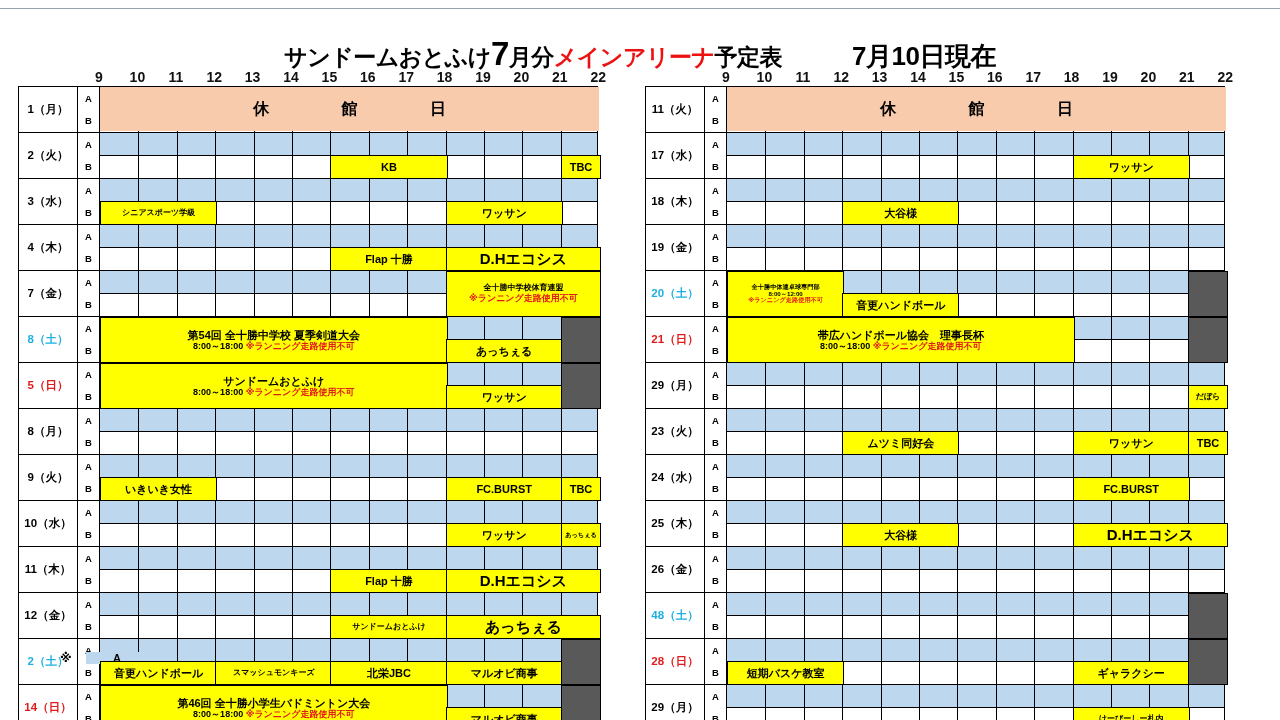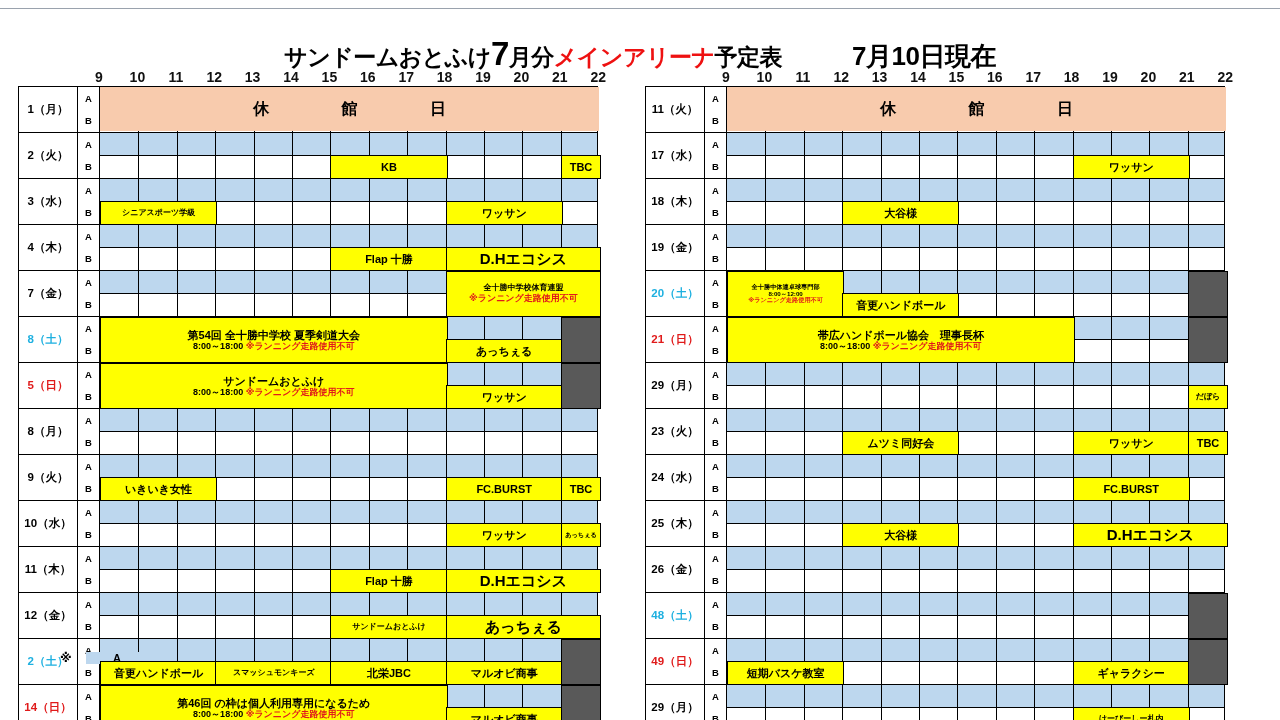--- a/index.html
+++ b/index.html
@@ -723,21 +723,21 @@
               <div class="g" style="left: 192px; width: 38.4px;"></div>
               <div class="g" style="left: 230.4px; width: 38.4px;"></div>
               <div class="g" style="left: 268.8px; width: 38.4px;"></div>
               <div class="g major" style="left: 307.2px; width: 38.4px;"></div>
               <div class="g" style="left: 345.6px; width: 38.4px;"></div>
               <div class="g" style="left: 384px; width: 38.4px;"></div>
               <div class="g" style="left: 422.4px; width: 38.4px;"></div>
               <div class="g last" style="left: 460.8px; width: 38.4px;"></div>
             </div>
             <div class="ev" style="left: 0px; width: 345.6px; top: 0px; height: 44px;">
-              <div class="l1">第46回 の枠は個人利用専用になるため</div>
+              <div class="l1">第46回 全十勝小学生バドミントン大会</div>
               <div class="l2"><span>8:00～18:00  </span><span class="warn">※ランニング走路使用不可</span></div>
             </div>
             <div class="ev" style="left: 345.6px; width: 115.2px; top: 22px; height: 22px;">
               <div class="l1">マルオビ商事</div>
             </div>
             <div class="ev gray" style="left: 460.8px; width: 38.4px; top: 0px; height: 44px;"></div>
           </div>
         </div>
       </div>
     </div>
@@ -1266,21 +1266,21 @@
               <div class="g major" style="left: 307.2px; width: 38.4px;"></div>
               <div class="g" style="left: 345.6px; width: 38.4px;"></div>
               <div class="g" style="left: 384px; width: 38.4px;"></div>
               <div class="g" style="left: 422.4px; width: 38.4px;"></div>
               <div class="g last" style="left: 460.8px; width: 38.4px;"></div>
             </div>
             <div class="ev gray" style="left: 460.8px; width: 38.4px; top: 0px; height: 44px;"></div>
           </div>
         </div>
         <div class="dayrow">
-          <div class="daycell sun">49（日）</div>
+          <div class="daycell sun">28（日）</div>
           <div class="abcell">
             <span>A</span>
             <span>B</span>
           </div>
           <div class="slots">
             <div class="ab a">
               <div class="g" style="left: 0px; width: 38.4px;"></div>
               <div class="g" style="left: 38.4px; width: 38.4px;"></div>
               <div class="g" style="left: 76.8px; width: 38.4px;"></div>
               <div class="g" style="left: 115.2px; width: 38.4px;"></div>

